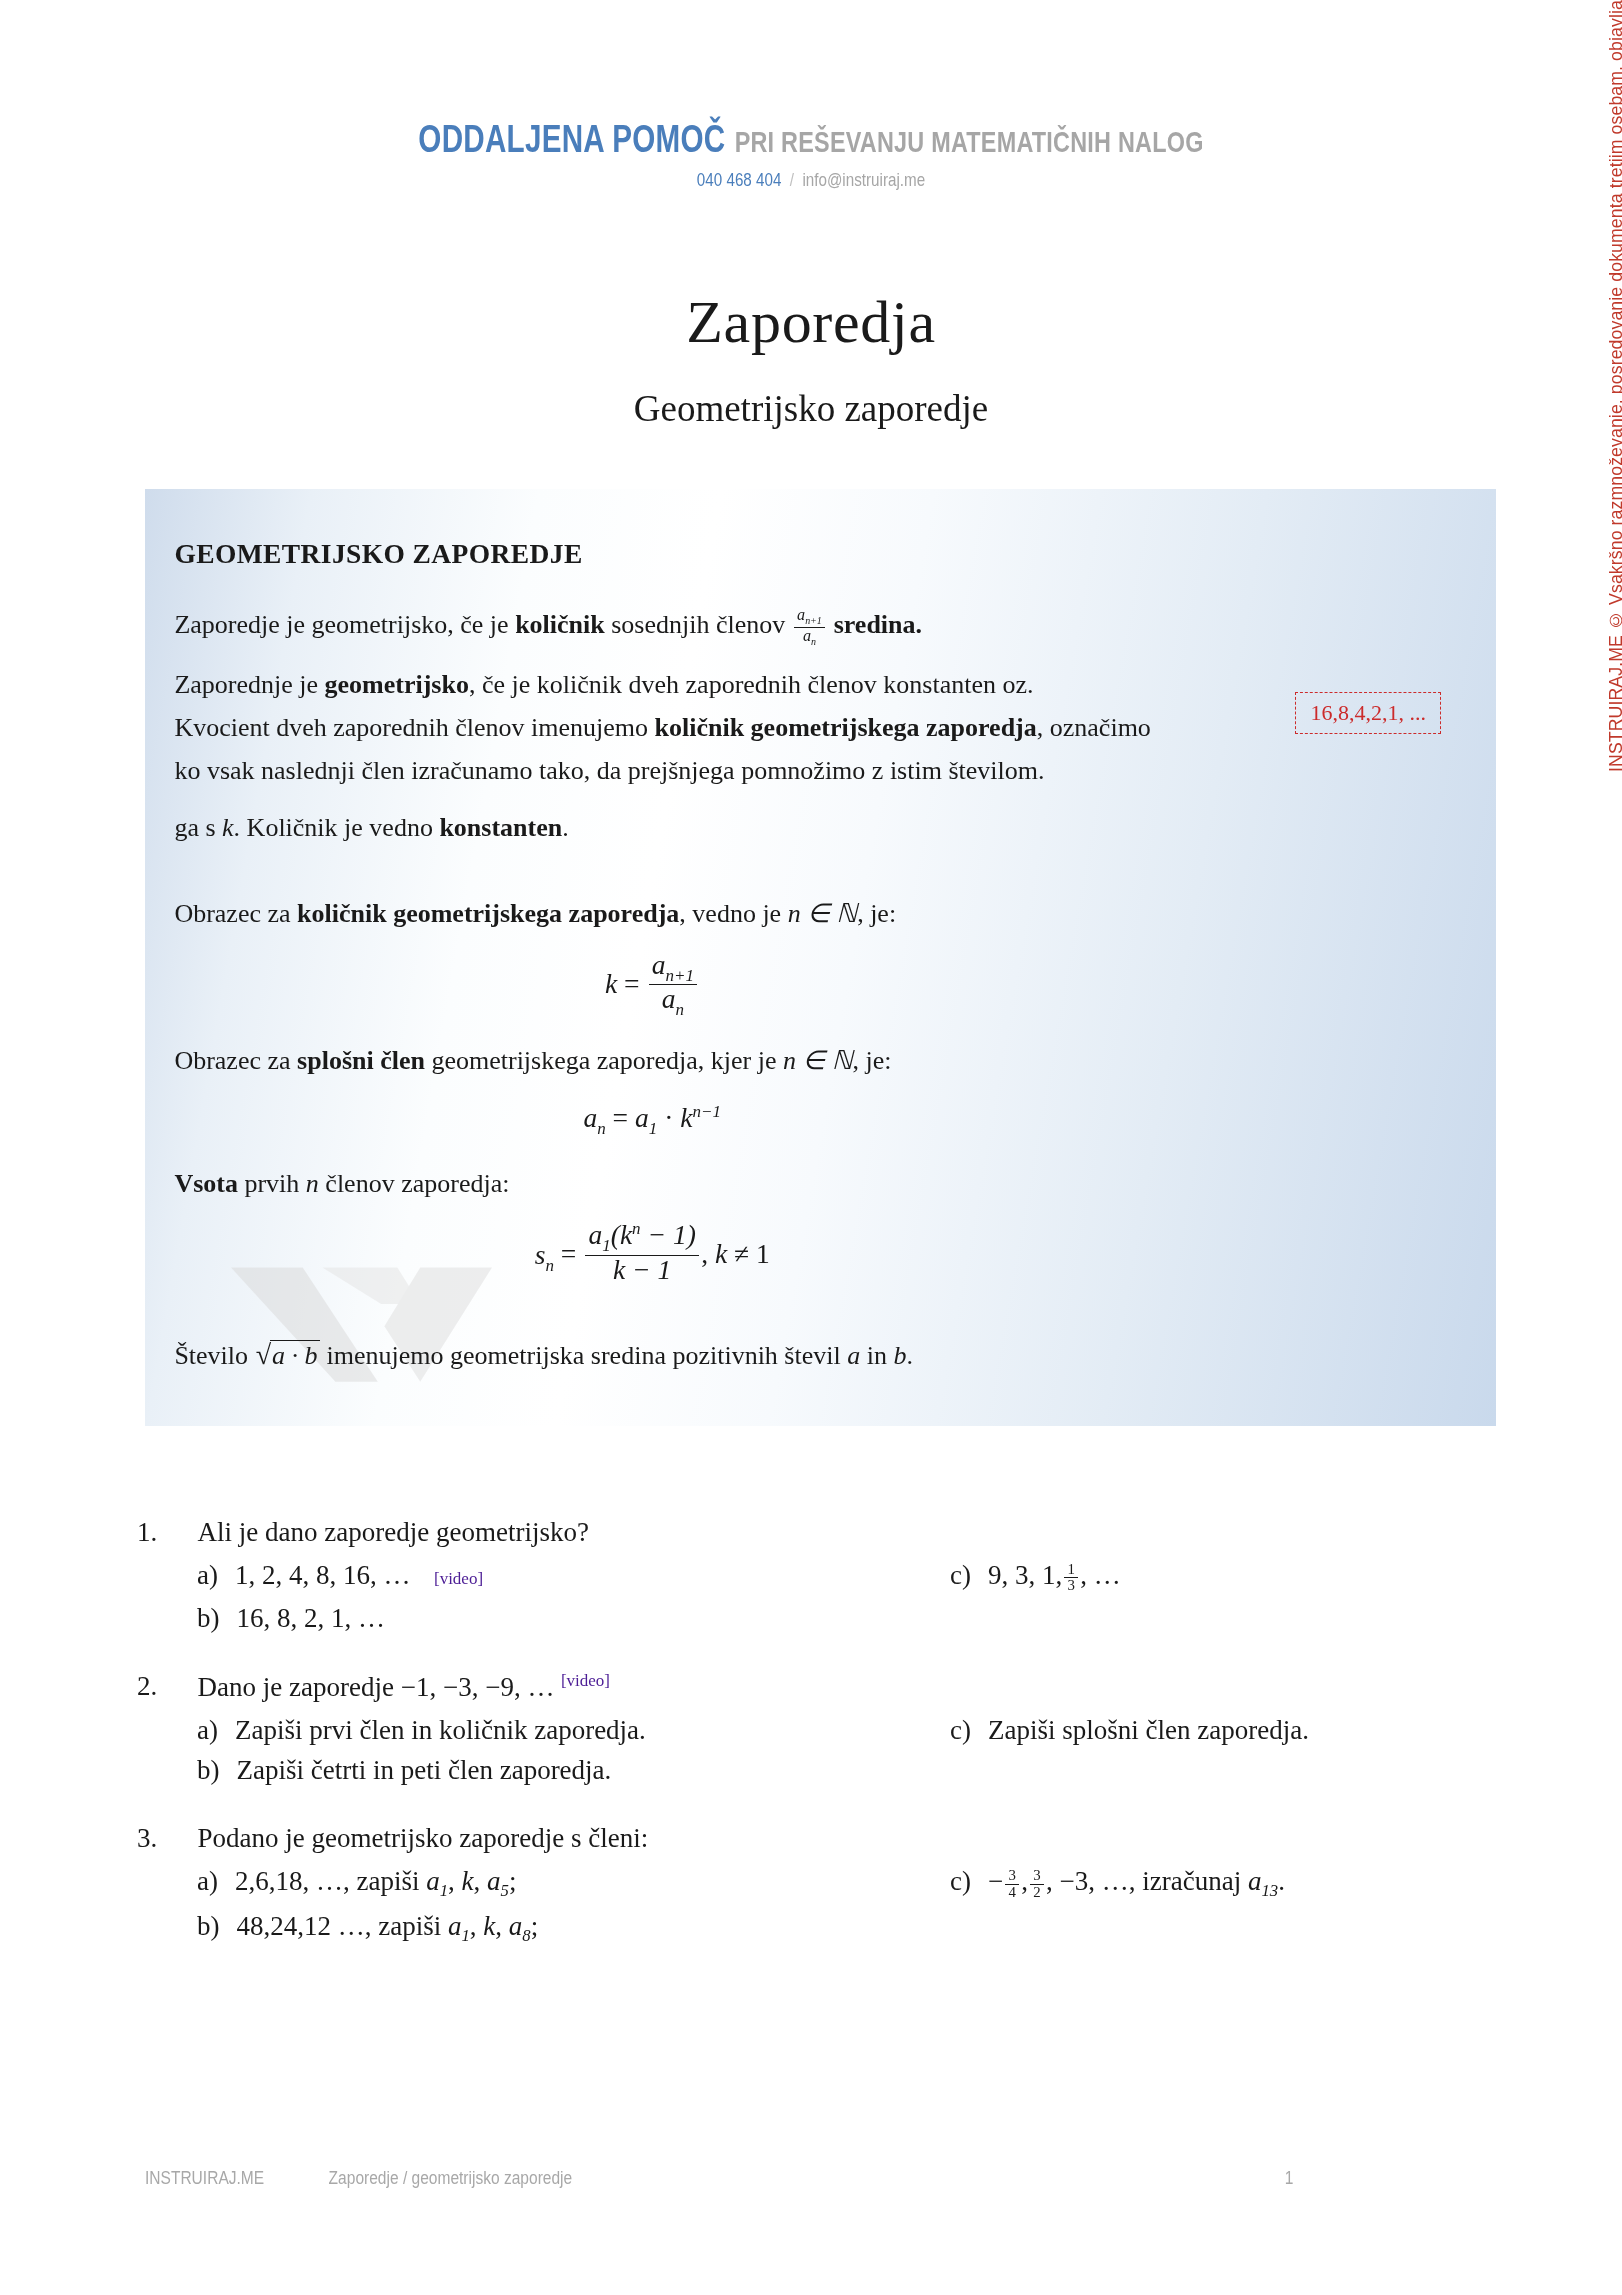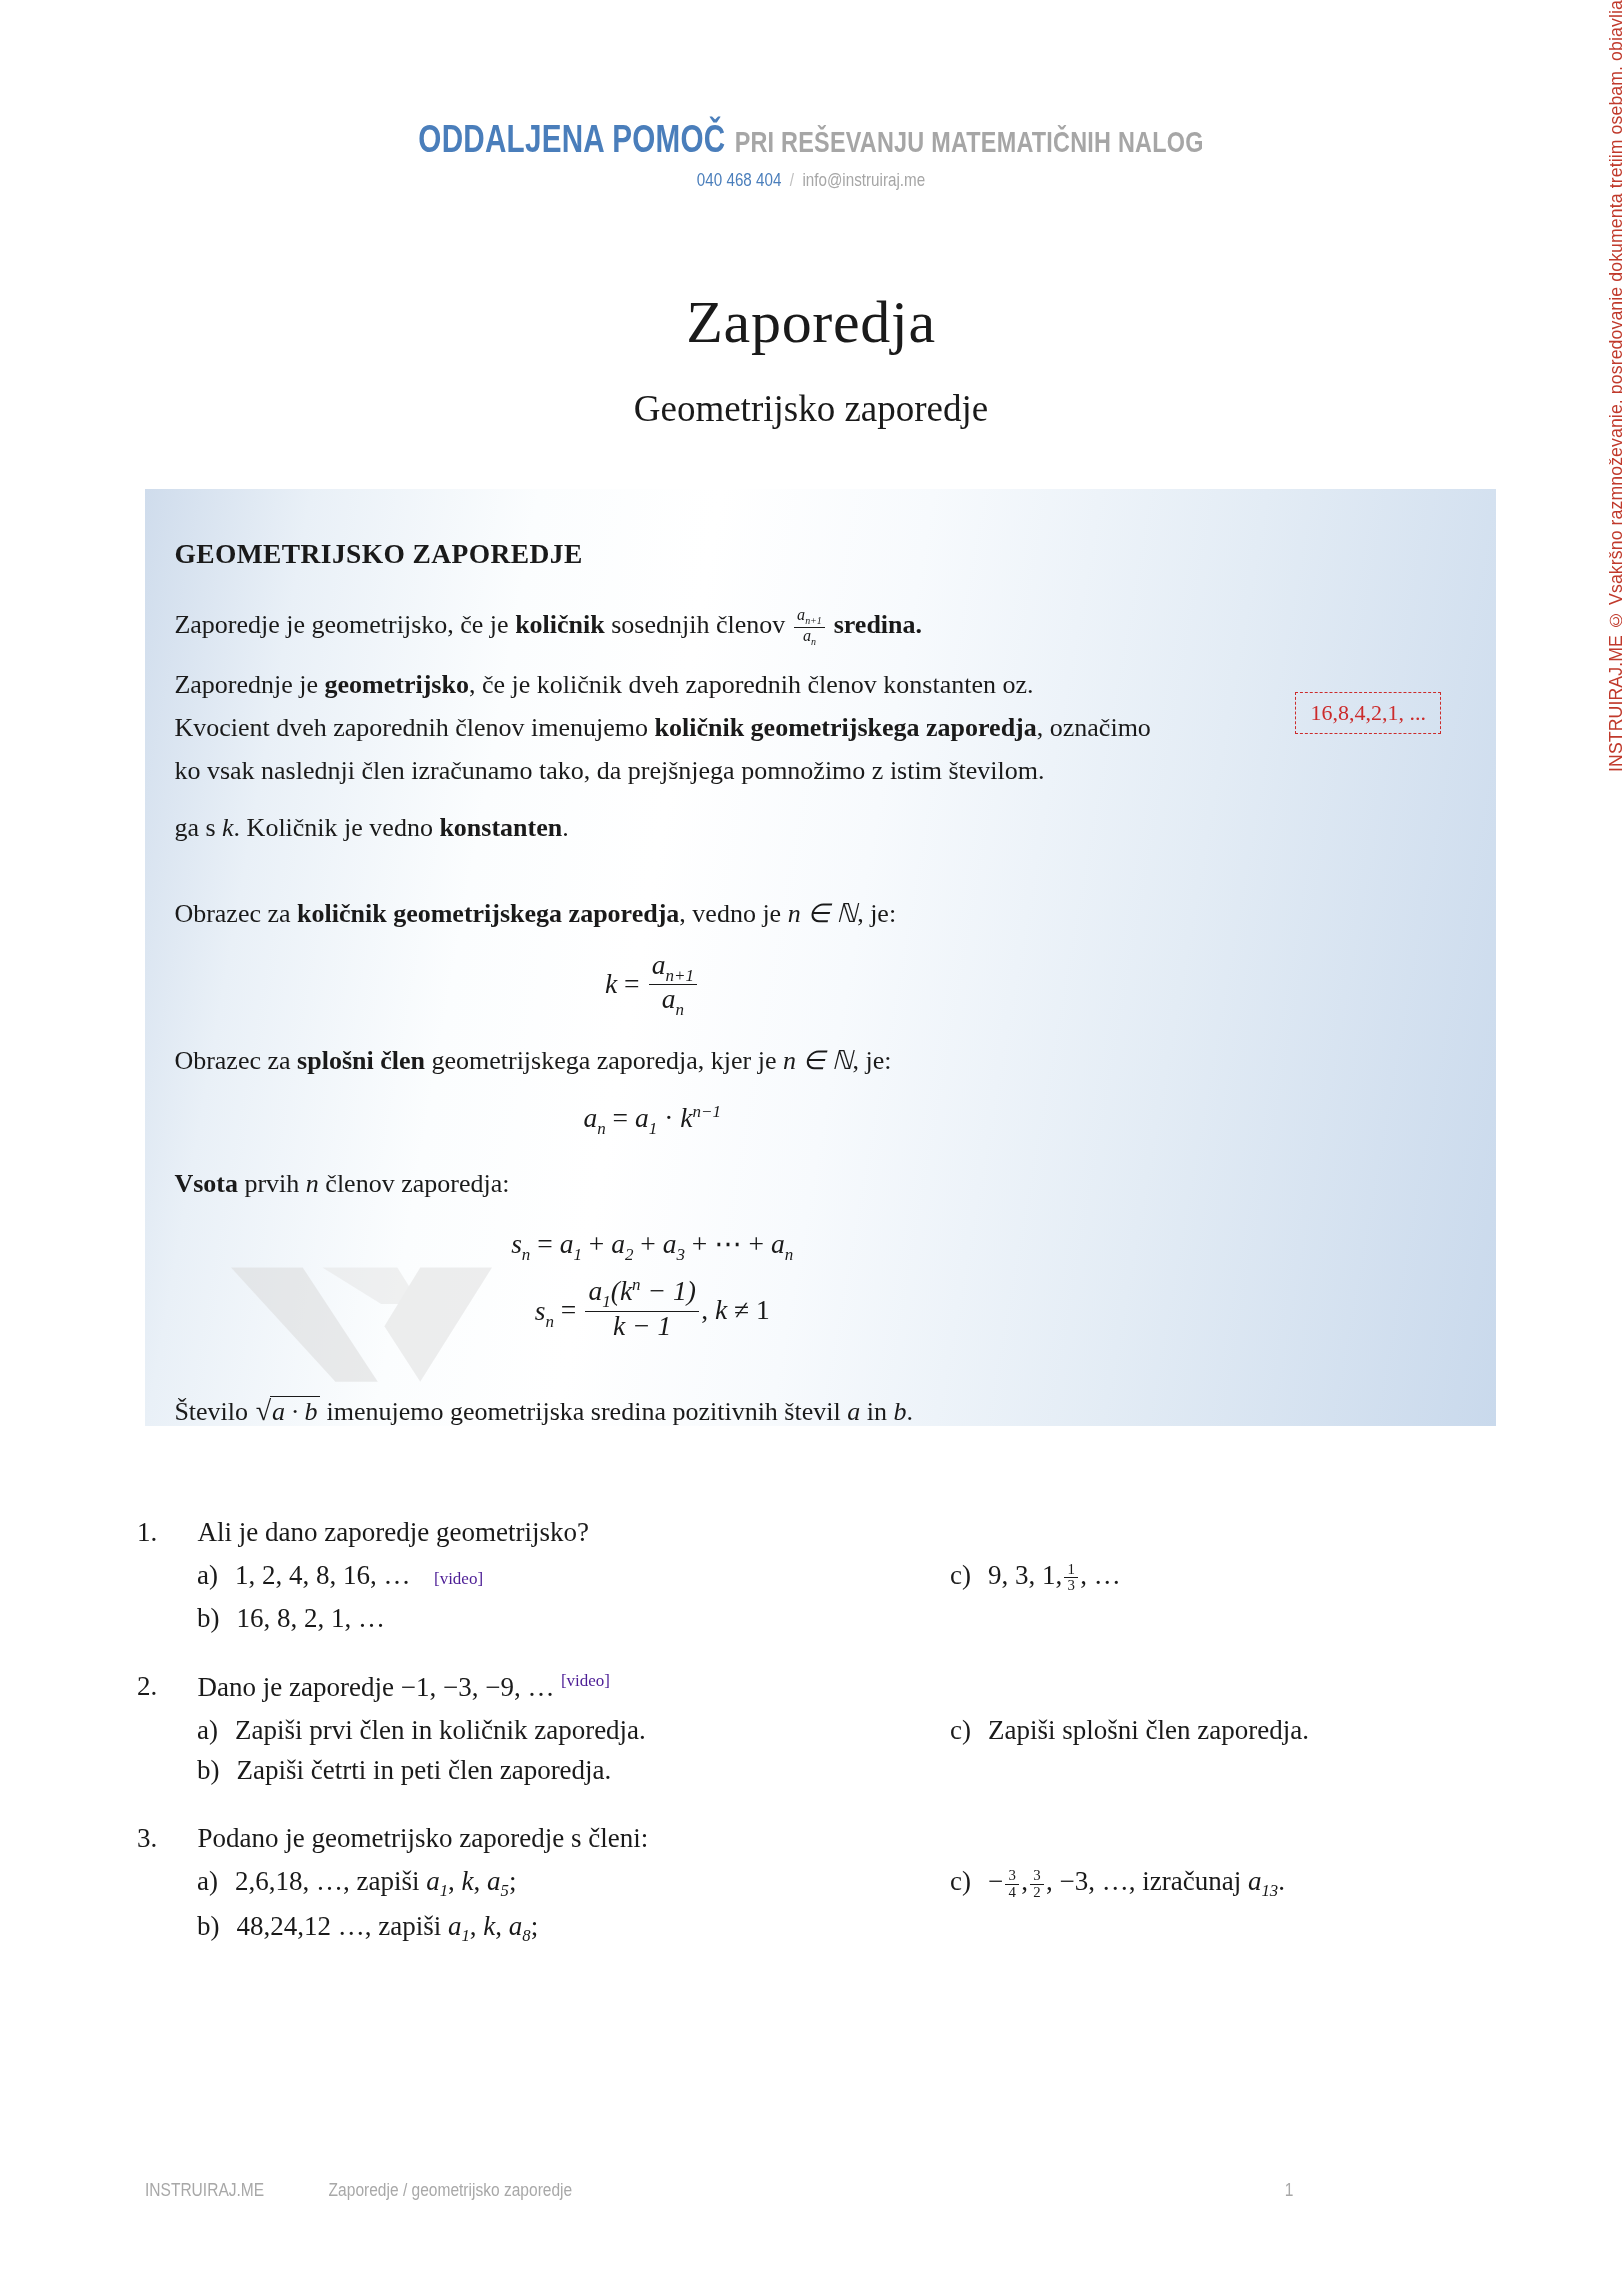--- a/index.html
+++ b/index.html
@@ -210,21 +210,21 @@
     font-family: "Liberation Sans", sans-serif;
     font-size: 17.7px;
     letter-spacing: 0.1px;
     white-space: nowrap;
     height: 1400px;
   }
 
   
   .page-footer {
     position: absolute;
-    bottom: 0;
+    bottom: 12px;
     left: 0;
     width: 1308px;
     height: 137px;
   }
   .footer-inner {
     position: absolute;
     top: 21px;
     left: 145px;
     width: 1351px;
     display: flex;
@@ -306,23 +306,20 @@
     </p>
 
     <div class="formula">
       <span class="mi">a<sub>n</sub></span> = <span class="mi">a<sub>1</sub></span> · <span class="mi">k<sup>n−1</sup></span>
     </div>
 
     <p class="theory-p">
       <b>Vsota</b><span> prvih </span><i class="mi">n</i><span> členov zaporedja:</span>
     </p>
 
-    <div class="formula sum-a">
-      <span class="mi">s<sub>n</sub></span> = <span class="mi">a<sub>1</sub></span> + <span class="mi">a<sub>2</sub></span> + <span class="mi">a<sub>3</sub></span> + ⋯ + <span class="mi">a<sub>n</sub></span>
-    </div>
 
     <div class="formula sum-b">
       <span class="mi">s<sub>n</sub></span> =
       <span class="frac">
         <span class="num mi">a<sub>1</sub>(k<sup>n</sup> − 1)</span>
         <span class="den mi">k − 1</span>
       </span>, <span class="mi">k</span> ≠ 1
     </div>
 
     <div class="spacer-lg"></div>

